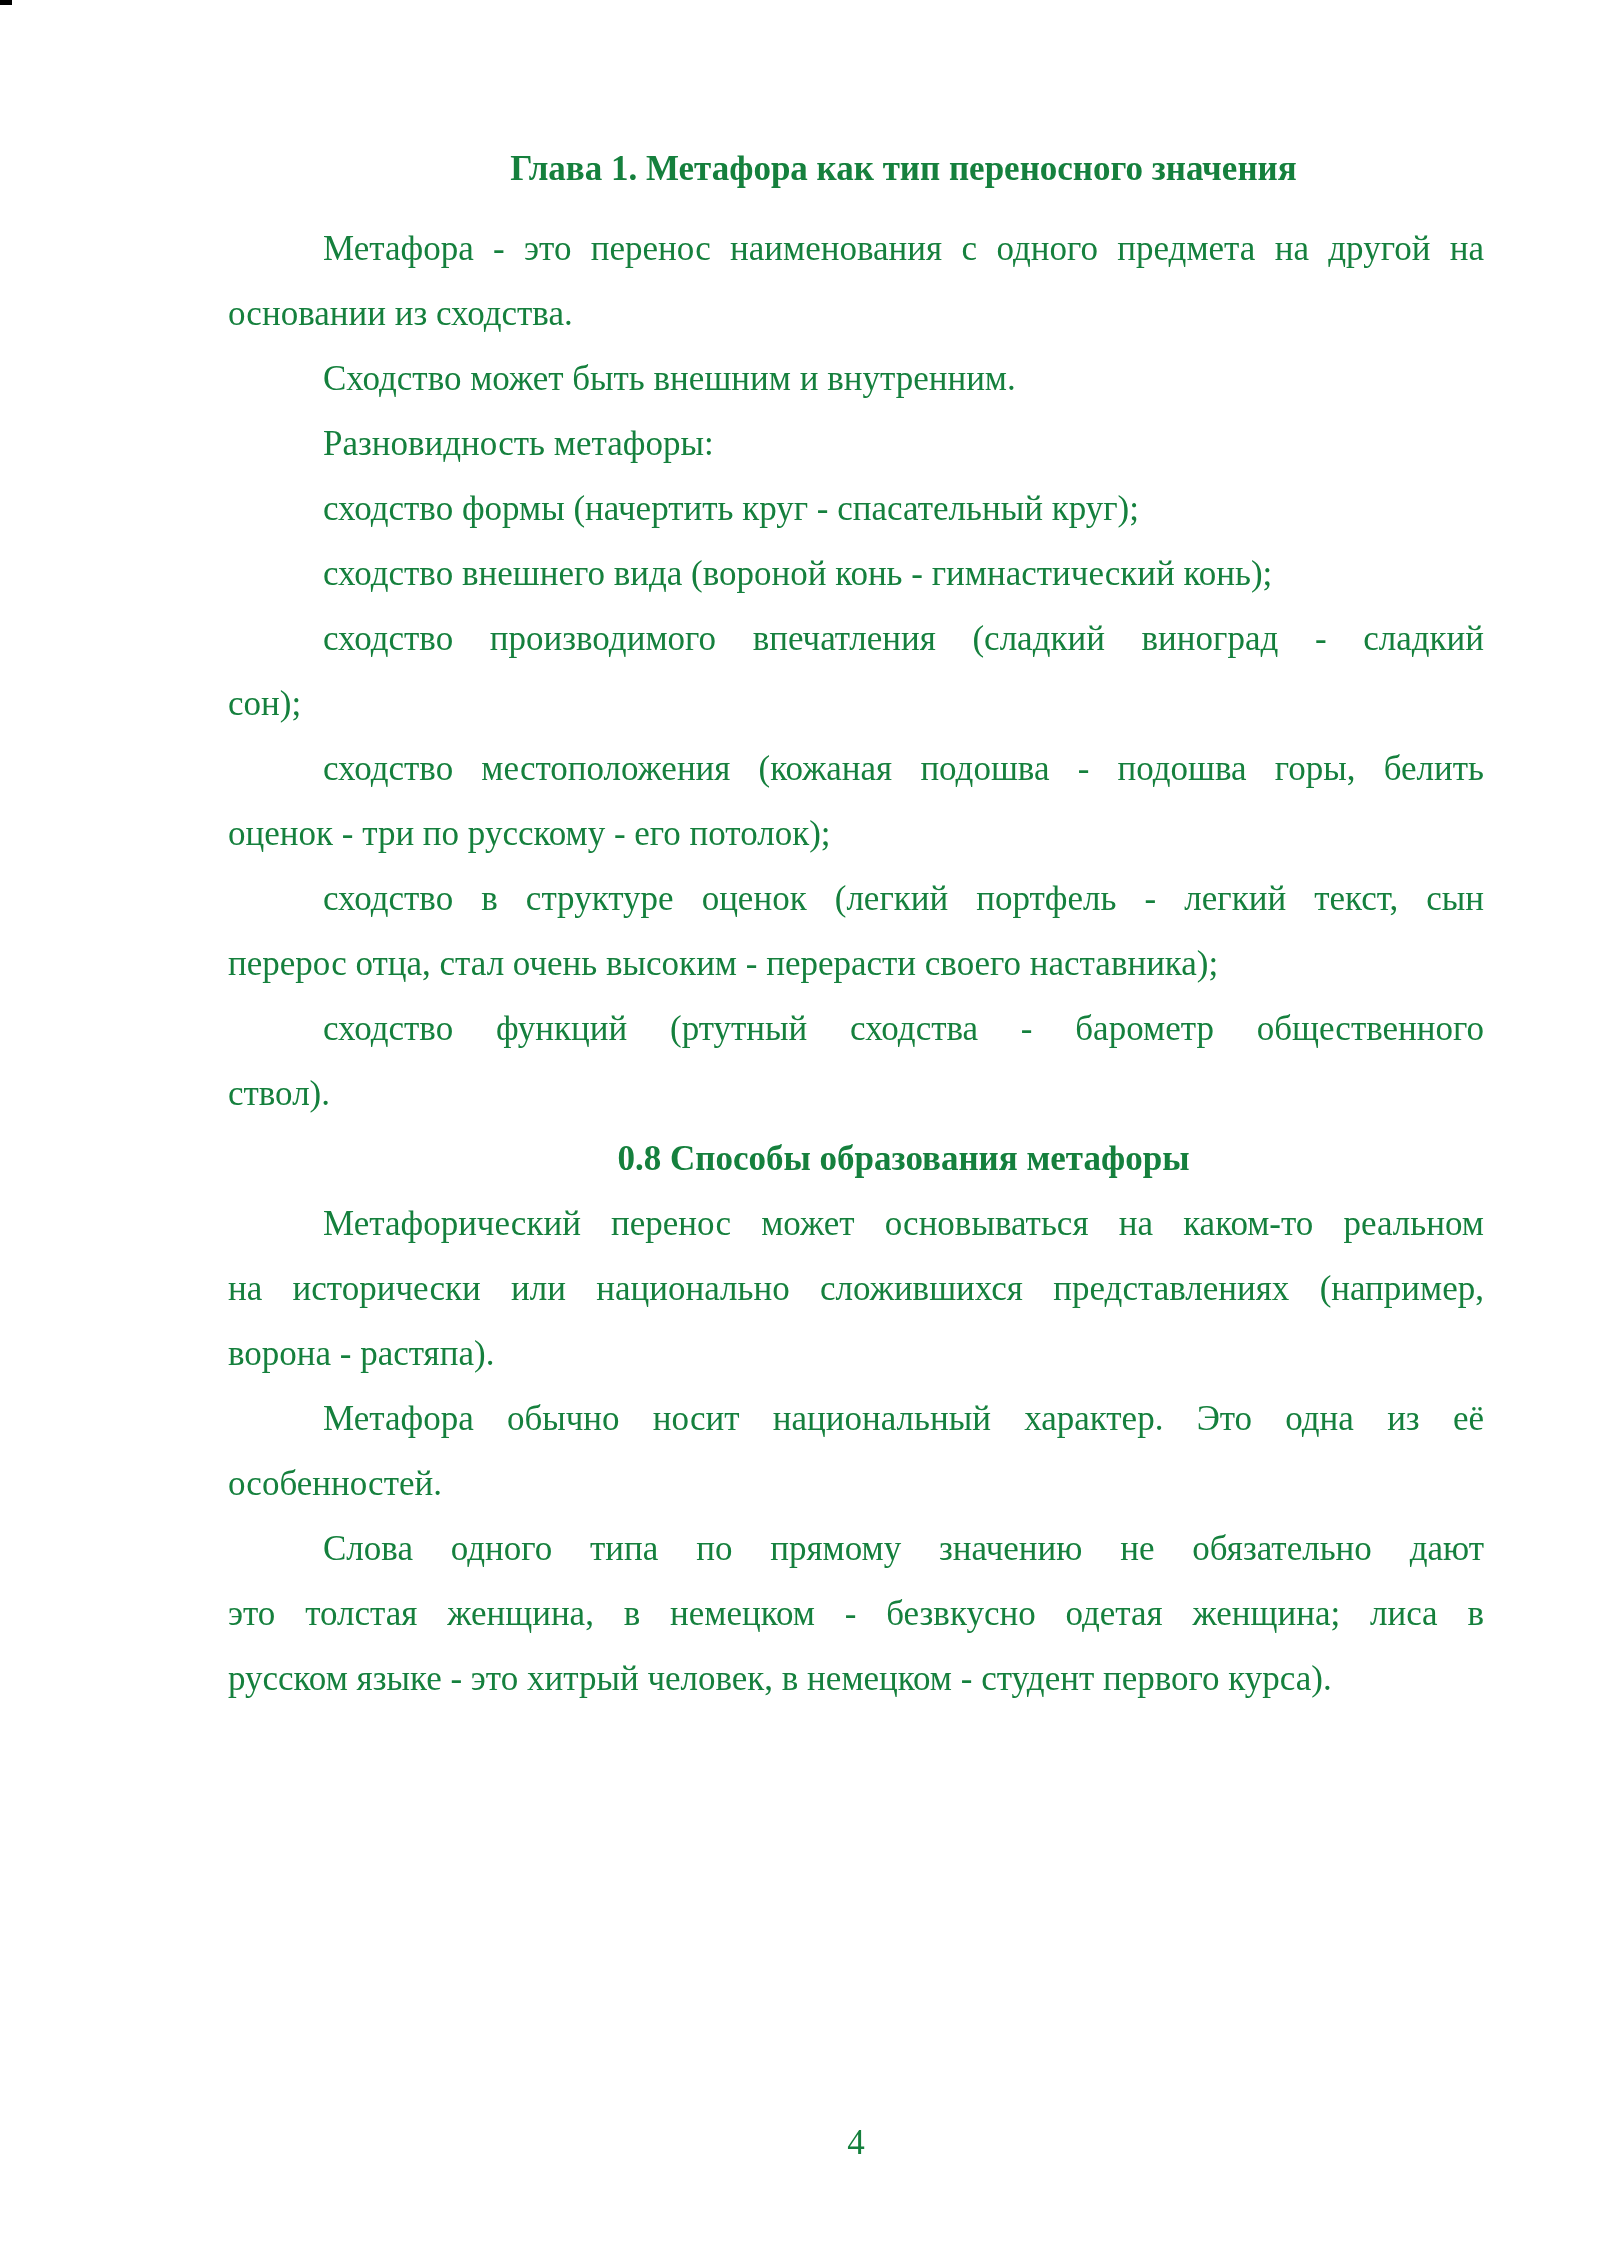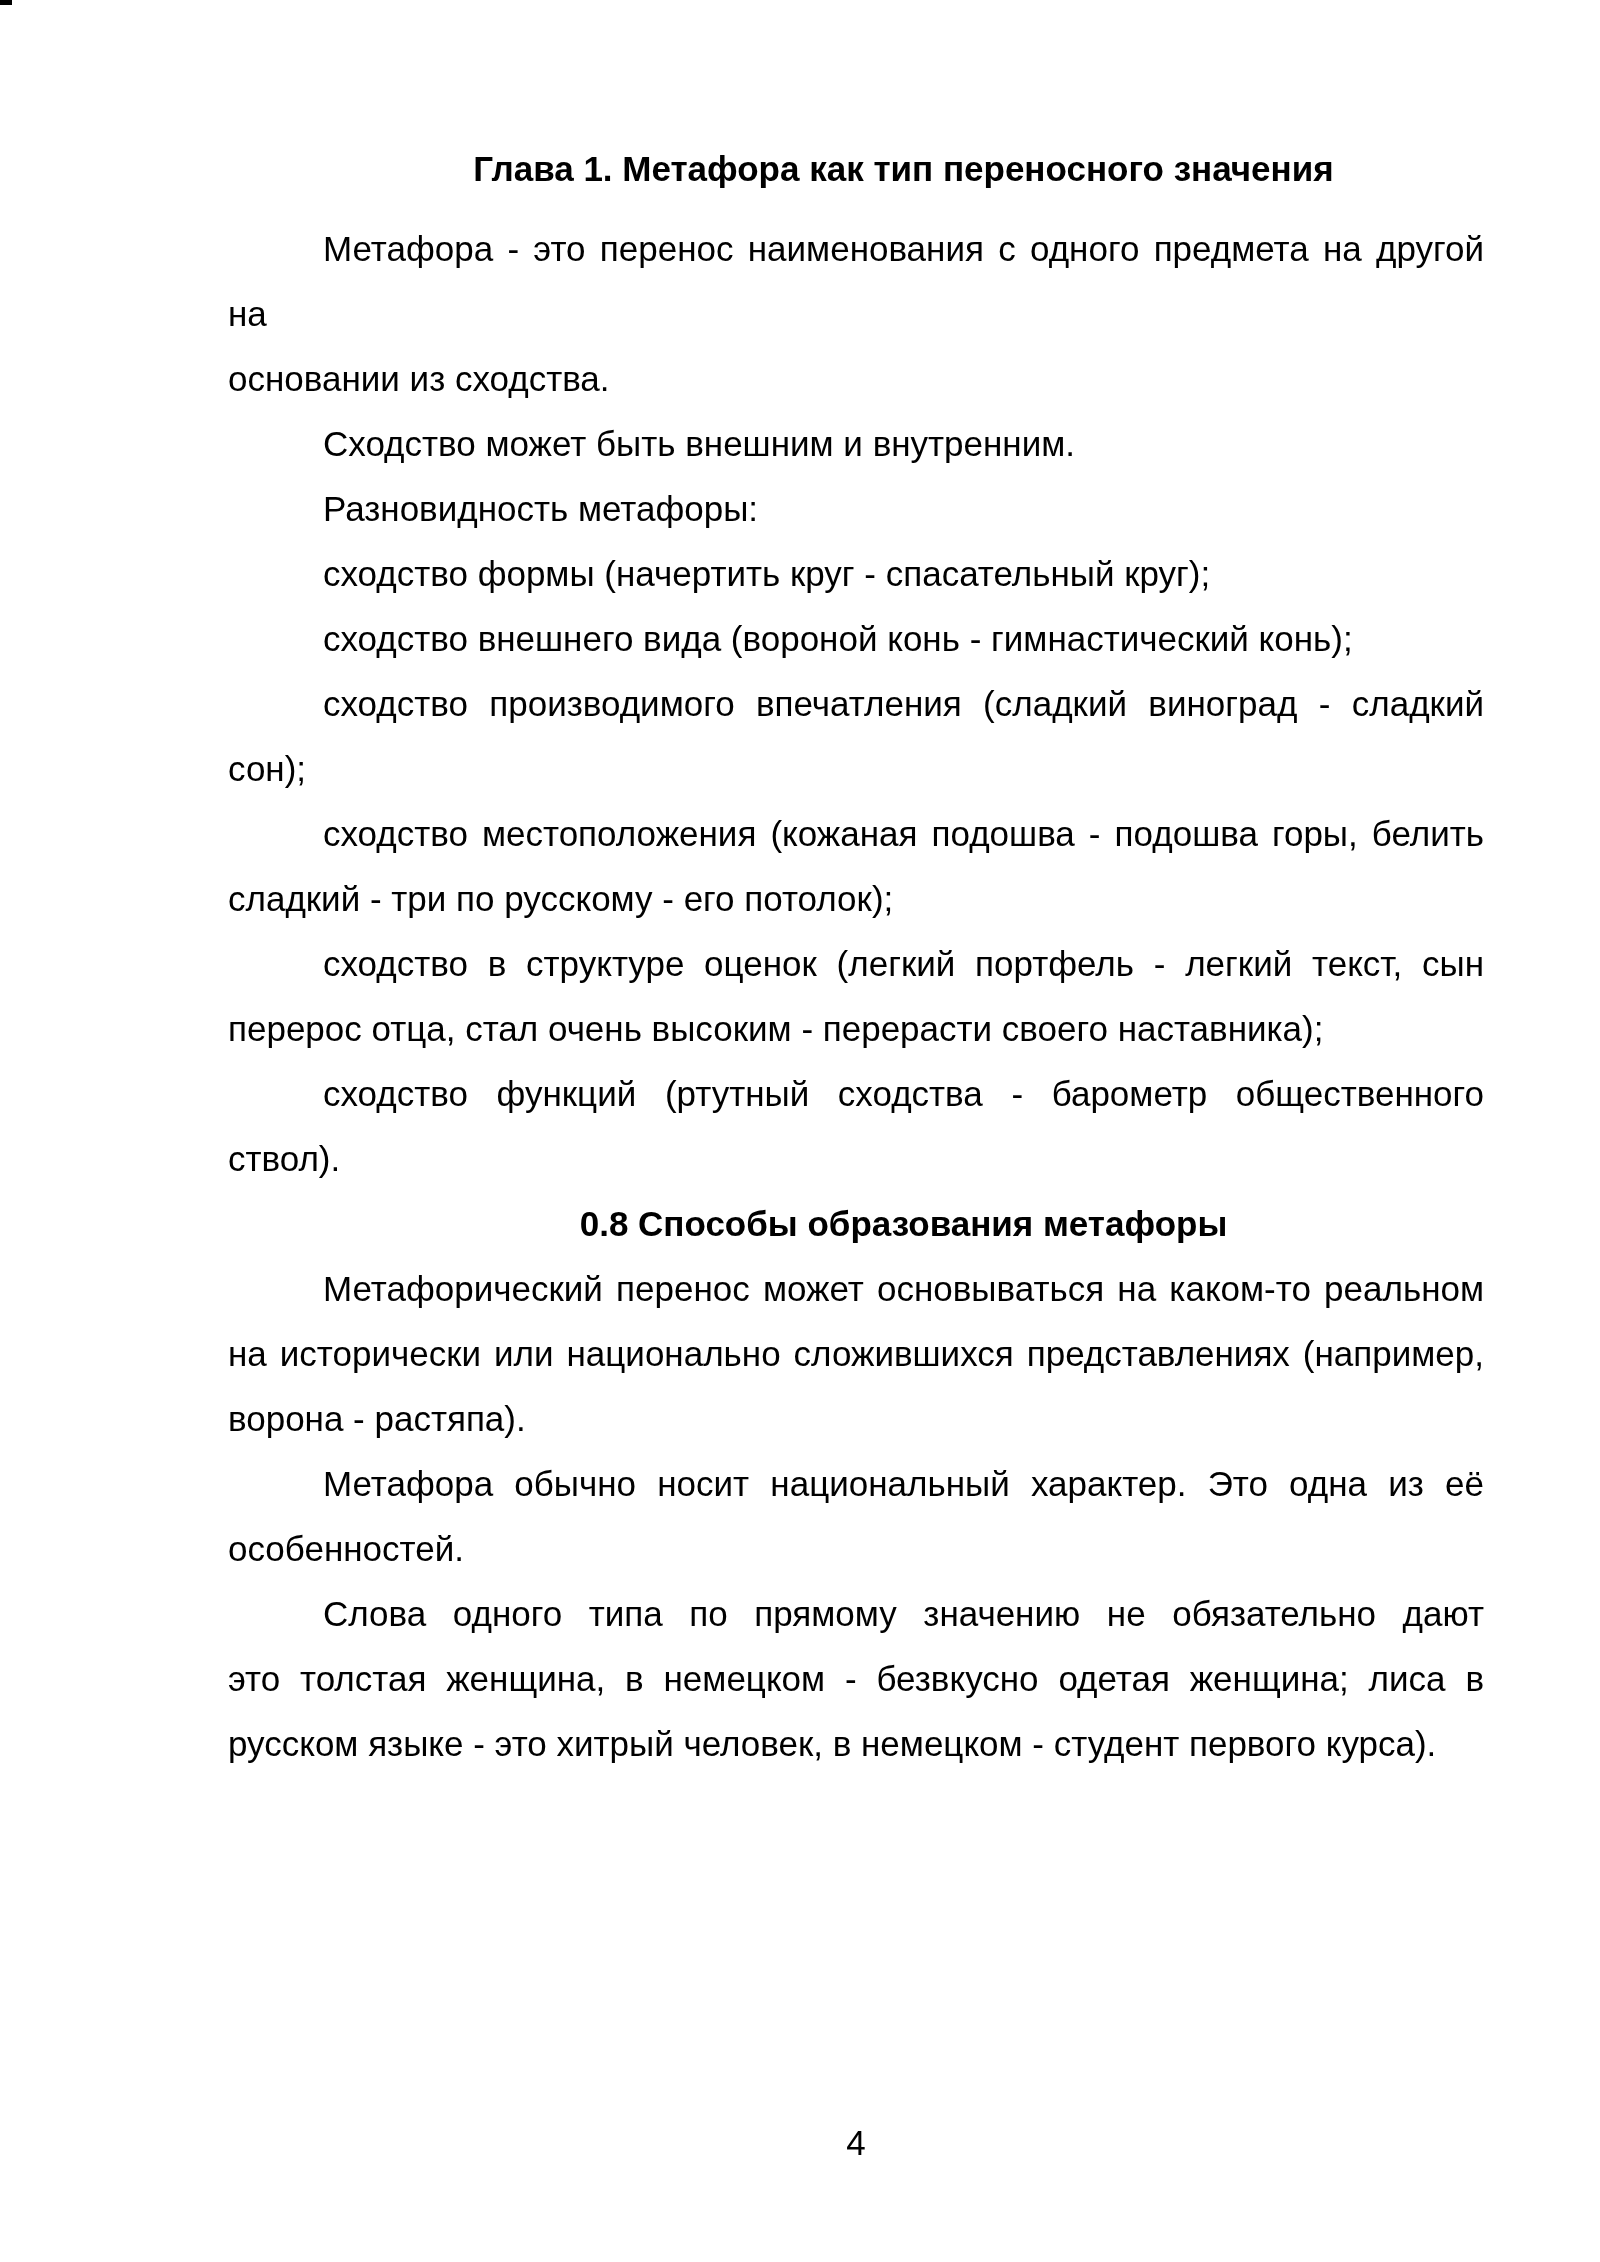--- a/index.html
+++ b/index.html
@@ -2,22 +2,22 @@
 <html><head>
 <meta charset="utf-8">
 <style>
   html, body { margin: 0; padding: 0; background: #e8e8e8; }
   .page {
     position: relative;
     width: 1600px;
     height: 2262px;
     background: #ffffff;
     overflow: hidden;
-    font-family: Liberation Sans, sans-serif;
-    color: #000000;
+    font-family: Liberation Serif, serif;
+    color: #15803d;
   }
   .content {
     position: absolute;
     left: 228px;
     top: 136px;
     width: 1256px;
   }
   .line {
     font-size: 35px;
     line-height: 65px;
@@ -88,21 +88,21 @@
       <div class="line first">сходство внешнего вида (вороной конь - гимнастический конь);</div>
     </div>
 
     <div class="block">
       <div class="line first jl">сходство производимого впечатления (сладкий виноград - сладкий</div>
       <div class="line">сон);</div>
     </div>
 
     <div class="block">
       <div class="line first jl">сходство местоположения (кожаная подошва - подошва горы, белить</div>
-      <div class="line">сладкий - три по русскому - его потолок);</div>
+      <div class="line">оценок - три по русскому - его потолок);</div>
     </div>
 
     <div class="block">
       <div class="line first jl">сходство в структуре оценок (легкий портфель - легкий текст, сын</div>
       <div class="line">перерос отца, стал очень высоким - перерасти своего наставника);</div>
     </div>
 
 
     <div class="block">
       <div class="line first jl">сходство функций (ртутный сходства - барометр общественного</div>

